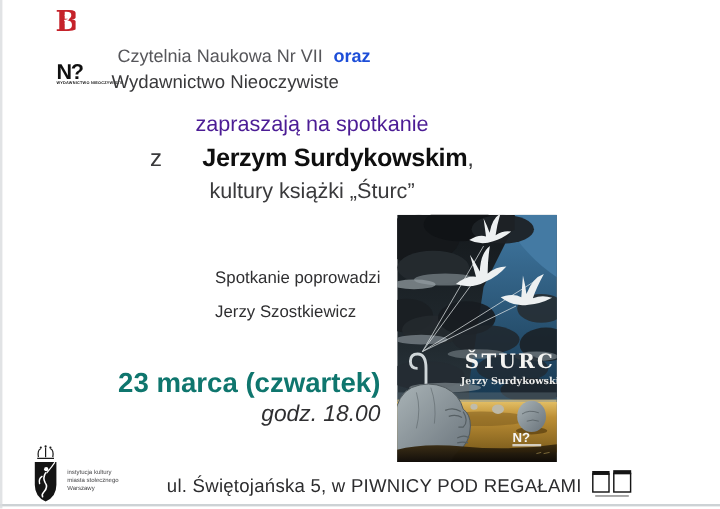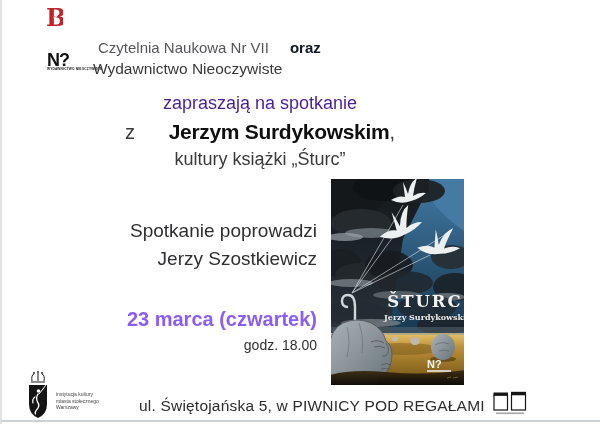--- a/index.html
+++ b/index.html
@@ -4,37 +4,37 @@
 <style>
   html,body{margin:0;padding:0;background:#ffffff;}
   .poster{
     position:relative;width:600px;height:424px;background:#ffffff;overflow:hidden;
     font-family:"Liberation Sans","DejaVu Sans",sans-serif;
   }
   
   .row1{position:absolute;left:47px;top:7px;display:flex;align-items:center;gap:7px;}
   .lib-name{font-size:16px;color:#515155;letter-spacing:.2px;white-space:nowrap;}
   .row2{position:absolute;left:98px;top:39px;font-size:15px;color:#56565a;white-space:nowrap;}
-  .row2 .oraz{font-weight:700;color:#0f172a;margin-left:21px;}
+  .row2 .oraz{font-weight:700;color:#1d4ed8;margin-left:9px;}
   .row3{position:absolute;left:47px;top:53px;display:flex;align-items:flex-start;gap:6px;}
   .n-logo{width:40px;line-height:1;}
   .n-main{font-size:18px;font-weight:800;letter-spacing:-1px;color:#101010;line-height:15px;}
   .n-sub{font-size:3.2px;font-weight:700;letter-spacing:.2px;color:#141414;white-space:nowrap;}
   .pub-name{font-size:15.5px;color:#39393b;margin-top:7px;white-space:nowrap;}
   
   .inv{position:absolute;left:0;width:520px;text-align:center;white-space:nowrap;}
   .inv1{top:93px;font-size:18px;color:#4c1d95;}
   .inv2{top:117px;font-size:20px;color:#3a3a3c;line-height:30px;}
   .inv2 .guest{font-size:21px;font-weight:800;letter-spacing:-.3px;color:#0f0f0f;margin-left:28px;}
   .inv3{top:149px;font-size:18px;color:#3a3a3c;}
   
-  .host{position:absolute;top:217px;right:283px;text-align:right;font-size:19px;color:#2f2f31;line-height:28px;white-space:nowrap;}
+  .host{position:absolute;top:217px;right:283px;font-size:14px;color:#2f2f31;line-height:28px;white-space:nowrap;}
   .when{position:absolute;top:306px;right:283px;text-align:right;white-space:nowrap;}
-  .when .date{font-size:20px;font-weight:800;color:#8b5cf6;line-height:27px;margin-left:44px;}
-  .when .time{font-size:14px;color:#2f2f31;line-height:25px;}
+  .when .date{font-size:23px;font-weight:800;color:#0f766e;line-height:27px;margin-left:44px;}
+  .when .time{font-size:19px;color:#2f2f31;line-height:25px;font-style:italic;}
   
   .cover{position:absolute;left:331px;top:179px;width:133px;height:206px;}
   
   .emblem{position:absolute;left:27px;top:370px;}
   .city-text{position:absolute;left:56px;top:391px;font-size:5px;line-height:6.5px;color:#454547;white-space:nowrap;}
   .addr-row{position:absolute;left:139px;top:394px;display:flex;align-items:flex-start;gap:8px;}
   .addr{font-size:15.5px;color:#2c2c2e;letter-spacing:.2px;padding-top:3px;white-space:nowrap;}
   .addr-icon{margin-top:-4px;}
   .bottom-edge{position:absolute;left:0;top:420px;width:600px;height:2px;background:#cdd2d5;}
   .left-edge{position:absolute;left:0;top:0;width:1.5px;height:424px;background:#dadcde;opacity:.8;}

